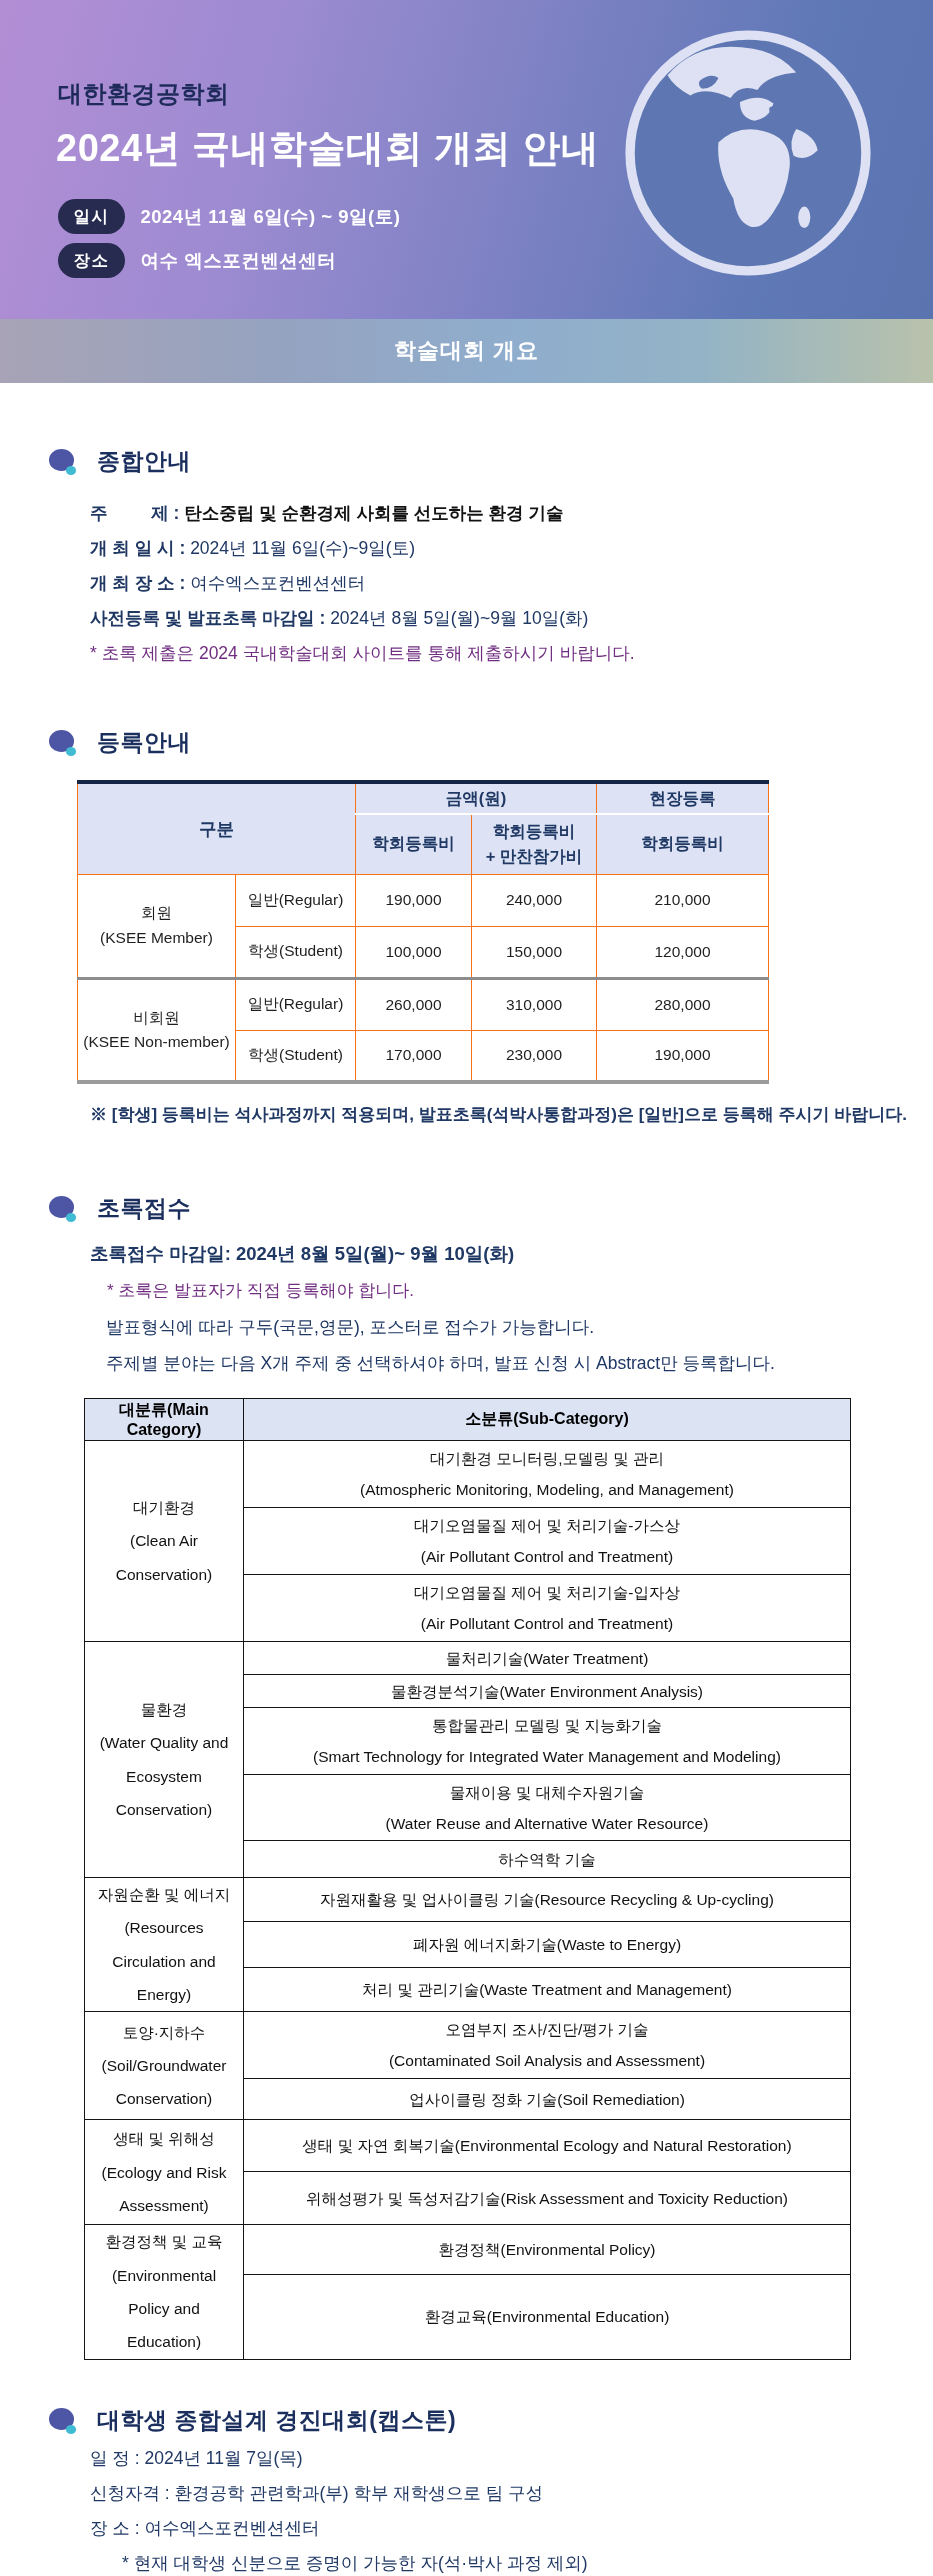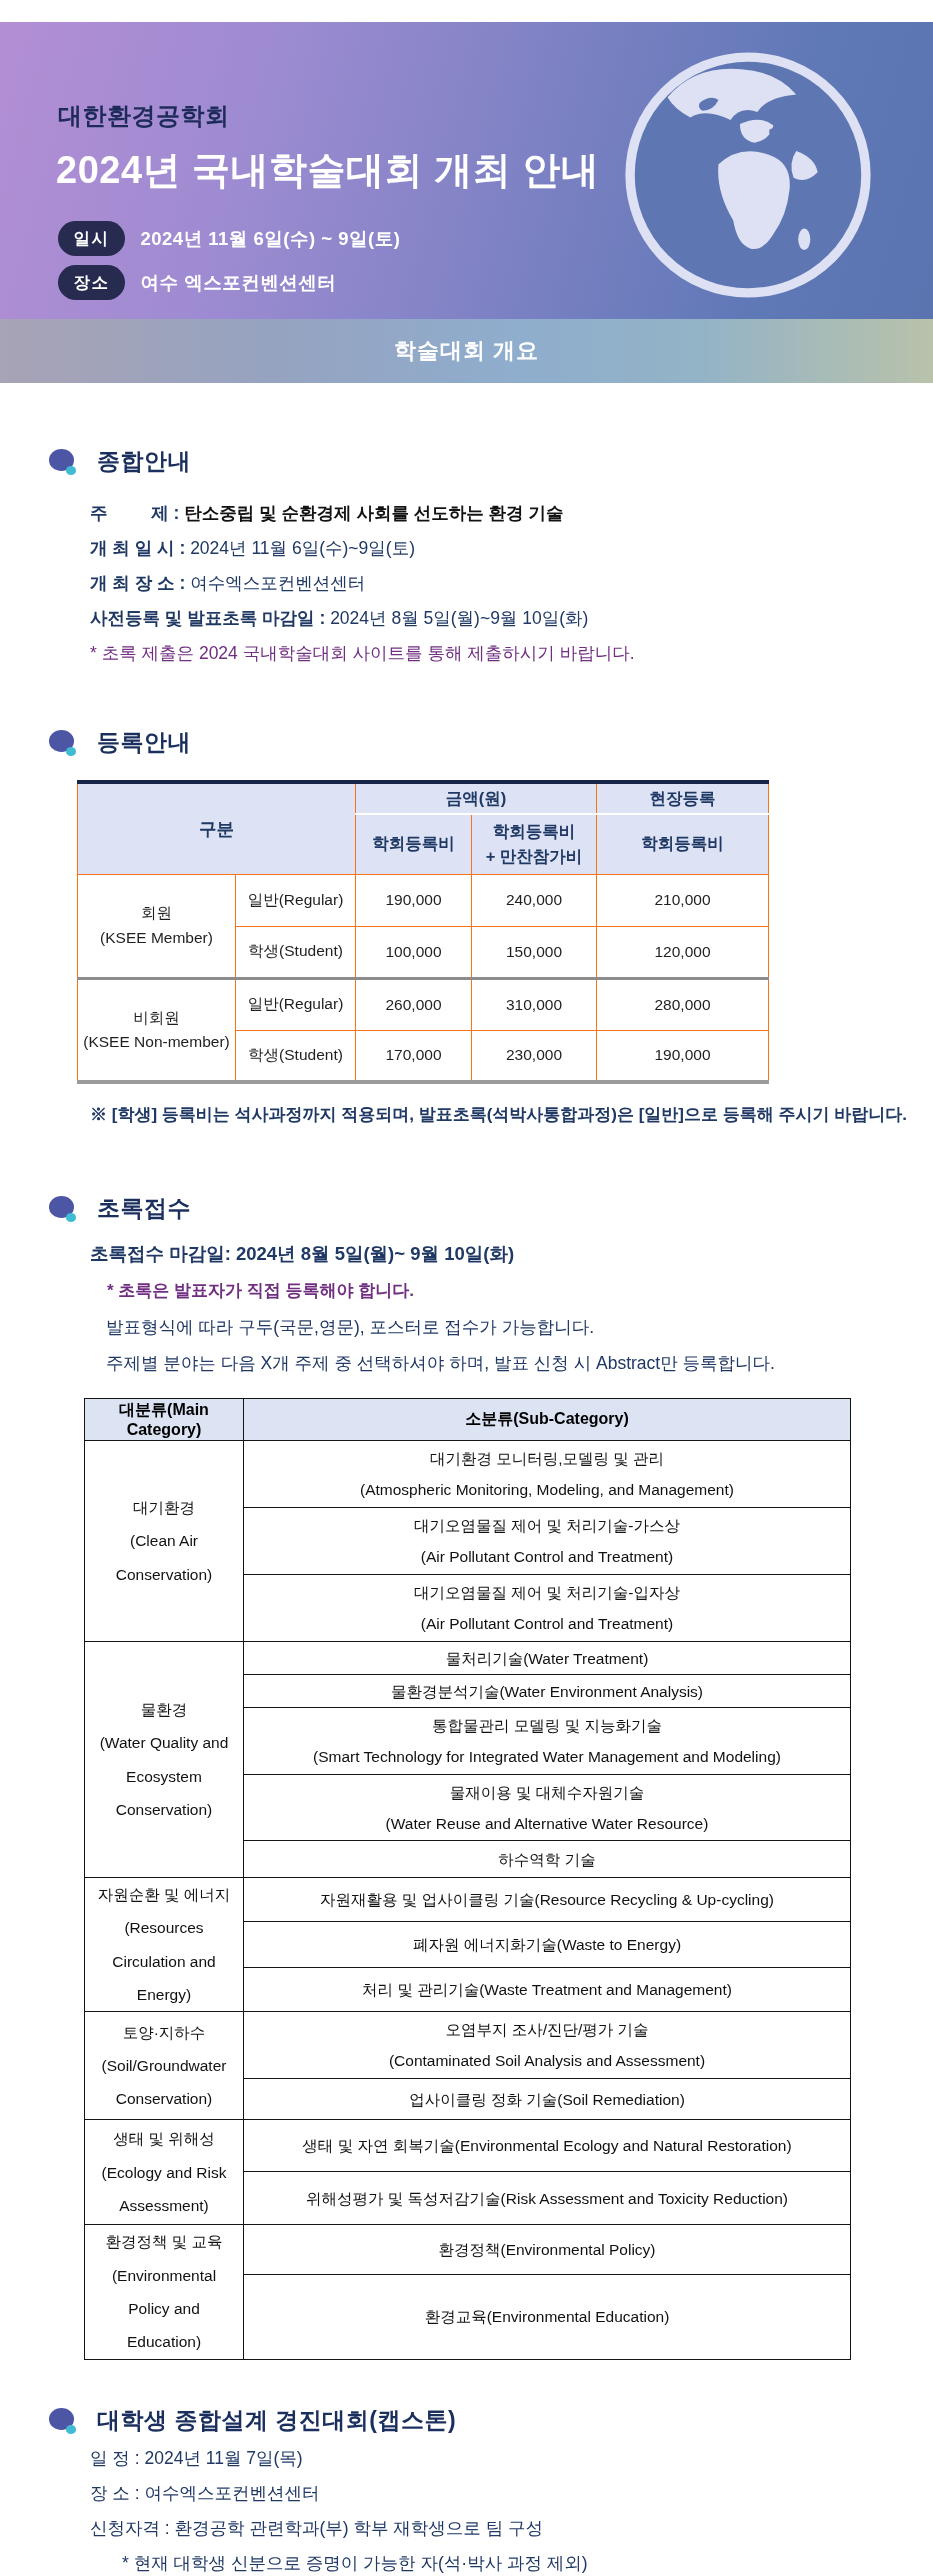--- a/index.html
+++ b/index.html
@@ -4,21 +4,20 @@
 <style>
   html,body{margin:0;padding:0;background:#ffffff;}
   .page{
     position:relative;width:933px;height:2840px;background:#ffffff;overflow:hidden;
     font-family:"Liberation Sans", sans-serif;
   }
   
   .hero{
     position:absolute;left:0;top:0;width:933px;height:319px;
     background:linear-gradient(105deg,#b38ed5 0%,#9d8bd1 28%,#7e82c4 55%,#5f78b6 82%,#5a74b0 100%);
-    margin-top:22px;
   }
   .globe{position:absolute;left:614px;top:14.4px;width:268px;height:278px;}
   .society{position:absolute;left:58px;top:78px;font-size:24px;font-weight:bold;color:#1e2b5a;letter-spacing:0.5px;}
   .main-title{position:absolute;left:56px;top:123px;font-size:38px;font-weight:bold;color:#ffffff;letter-spacing:0.5px;white-space:nowrap;}
   .badge-row{position:absolute;left:58px;display:flex;align-items:center;gap:15.5px;}
   .badge-row.r1{top:199px;}
   .badge-row.r2{top:243px;}
   .pill{background:#262b4f;color:#ffffff;font-size:16.5px;font-weight:bold;border-radius:20.6px;padding:6.7px 15.5px;letter-spacing:1.5px;}
   .badge-val{color:#ffffff;font-size:18.5px;font-weight:bold;letter-spacing:0.5px;}
   
@@ -47,21 +46,21 @@
   }
   .reg-table td{border:1px solid #f97316;text-align:center;vertical-align:middle;font-size:15.5px;color:#1f1f1f;}
   .reg-table td.hcell{background:#dde3f4;color:#1f3864;font-weight:bold;font-size:16.5px;}
   .reg-table td.gubun{font-size:17.5px;}
   .reg-table .white-sep{border-bottom:2.1px solid #ffffff;}
   .reg-table .group-sep td{border-top:3.1px solid #8c8c8c;}
   .pre{white-space:pre-line;line-height:1.55;}
   .reg-note{position:absolute;left:90px;top:1103px;font-size:17px;font-weight:bold;color:#1f3864;}
   
   .abs-deadline{position:absolute;left:90px;top:1241px;font-size:18.5px;font-weight:bold;color:#1f3864;}
-  .abs-note{position:absolute;left:107px;top:1279px;font-size:17px;font-weight:bold;}
+  .abs-note{position:absolute;left:107px;top:1279px;font-size:17px;}
   .abs-line1{position:absolute;left:106px;top:1315px;font-size:17.5px;color:#203864;}
   .abs-line2{position:absolute;left:106px;top:1351px;font-size:17.5px;color:#203864;}
   
   .cat-table{
     position:absolute;left:84px;top:1398px;width:766px;border-collapse:collapse;table-layout:fixed;
   }
   .cat-table td{border:1px solid #141414;font-size:15.5px;color:#111111;text-align:center;vertical-align:middle;}
   .cat-table td.chead{background:#dce3f3;font-weight:bold;font-size:16px;color:#000000;}
   .main-cell{line-height:2.15;overflow-wrap:anywhere;word-break:break-word;padding:0 5.2px;white-space:pre-line;}
   .sub-cell{padding:0 7.2px;margin-top:14px;}
@@ -311,20 +310,20 @@
 
   <div class="sec-heading" style="top:2405px;">
     <span class="bullet">
         <span class="big"></span>
         <span class="small"></span>
       </span>
     <span>대학생 종합설계 경진대회(캡스톤)</span>
   </div>
   <div class="lines" style="top:2441px;">
     <div class="line">일 정 : 2024년 11월 7일(목)</div>
+    <div class="line">신청자격 : 환경공학 관련학과(부) 학부 재학생으로 팀 구성</div>
     <div class="line">장 소 : 여수엑스포컨벤션센터</div>
-    <div class="line">신청자격 : 환경공학 관련학과(부) 학부 재학생으로 팀 구성</div>
     <div class="line indent">* 현재 대학생 신분으로 증명이 가능한 자(석·박사 과정 제외)</div>
 
   </div>
 
 </div>
 
 
 </body></html>

